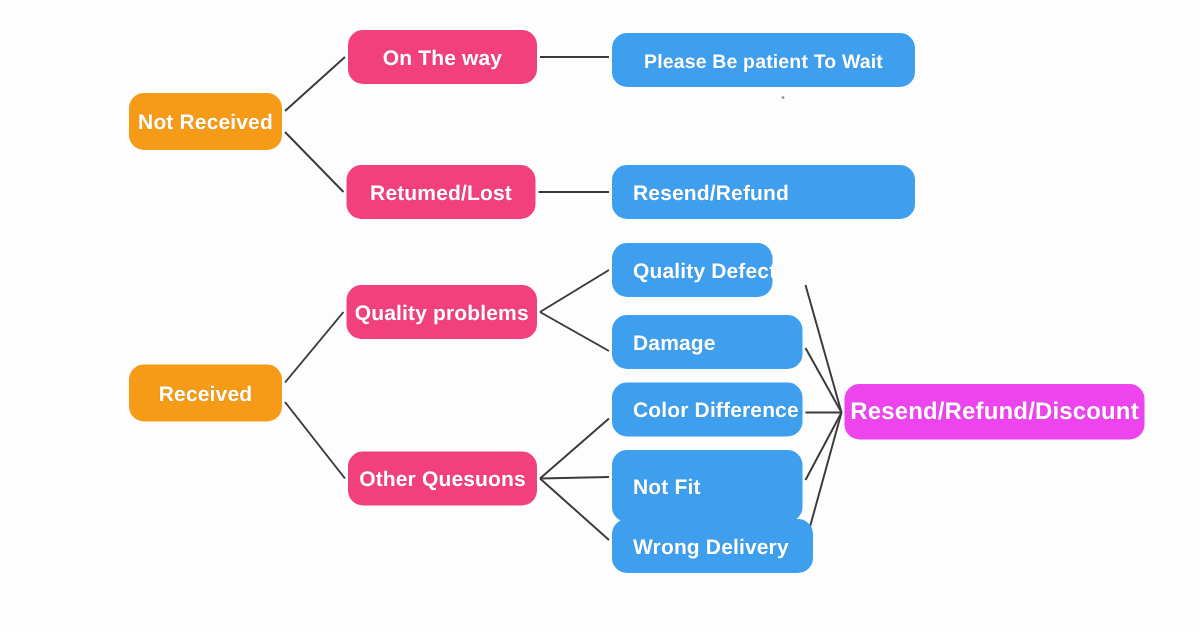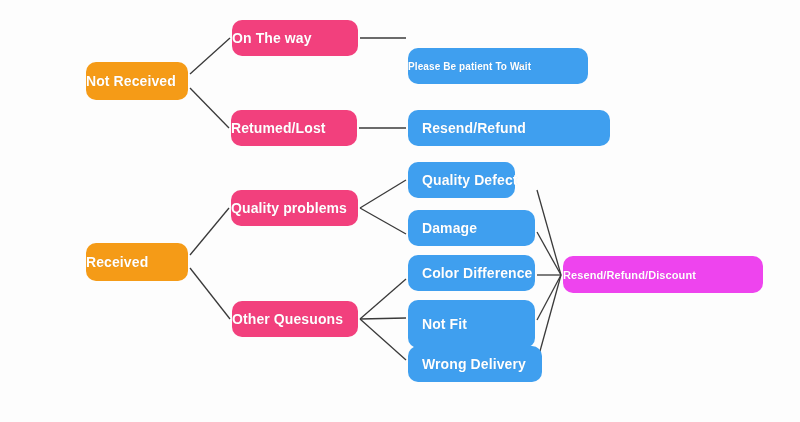--- a/index.html
+++ b/index.html
@@ -30,21 +30,21 @@
     box-sizing: border-box;
     display: flex;
     align-items: center;
     border-radius: 10px;
     color: #ffffff;
     font-weight: bold;
     letter-spacing: 0.1px;
     white-space: nowrap;
     text-shadow: 0 0 1px rgba(0,0,0,0.12);
   }
-  .node.center { }
+  .node.center { justify-content: center; }
   .node.left   { justify-content: flex-start; padding-left: 14px; }
   .n-orange  { background: #f59b17; }
   .n-pink    { background: #f2407d; }
   .n-blue    { background: #3f9fef; }
   .n-magenta { background: #ee44ee; }
   .speck {
     position: absolute;
     width: 2px;
     height: 2px;
     background: #9a9a9a;
@@ -85,41 +85,41 @@
       </div>
       <div class="node n-pink center" style="left: 231px; top: 110px; width: 126px; height: 36px; font-size: 14px;">
         <span>Retumed/Lost</span>
       </div>
       <div class="node n-pink center" style="left: 231px; top: 190px; width: 127px; height: 36px; font-size: 14px;">
         <span>Quality problems</span>
       </div>
       <div class="node n-pink center" style="left: 232px; top: 301px; width: 126px; height: 36px; font-size: 14px;">
         <span>Other Quesuons</span>
       </div>
-      <div class="node n-blue center" style="left: 408px; top: 22px; width: 180px; height: 36px; font-size: 10px; margin-top: 26px;">
+      <div class="node n-blue center" style="left: 408px; top: 22px; width: 202px; height: 36px; font-size: 13px;">
         <span>Please Be patient To Wait</span>
       </div>
       <div class="node n-blue left" style="left: 408px; top: 110px; width: 202px; height: 36px; font-size: 14px;">
         <span>Resend/Refund</span>
       </div>
       <div class="node n-blue left" style="left: 408px; top: 162px; width: 107px; height: 36px; font-size: 14px; padding-left: 14px;">
         <span>Quality Defect</span>
       </div>
       <div class="node n-blue left" style="left: 408px; top: 210px; width: 127px; height: 36px; font-size: 14px;">
         <span>Damage</span>
       </div>
       <div class="node n-blue left" style="left: 408px; top: 255px; width: 127px; height: 36px; font-size: 14px;">
         <span>Color Difference</span>
       </div>
       <div class="node n-blue left" style="left: 408px; top: 300px; width: 127px; height: 48px; font-size: 14px;">
         <span>Not Fit</span>
       </div>
       <div class="node n-blue left" style="left: 408px; top: 346px; width: 134px; height: 36px; font-size: 14px;">
         <span>Wrong Delivery</span>
       </div>
-      <div class="node n-magenta center" style="left: 563px; top: 256px; width: 200px; height: 37px; font-size: 11px;">
+      <div class="node n-magenta center" style="left: 563px; top: 256px; width: 200px; height: 37px; font-size: 16px;">
         <span>Resend/Refund/Discount</span>
       </div>
     </div>
   <div id="specks">
       <div class="speck" style="left: 521px; top: 64px;"></div>
     </div>
 </div>
 
 </body></html>

